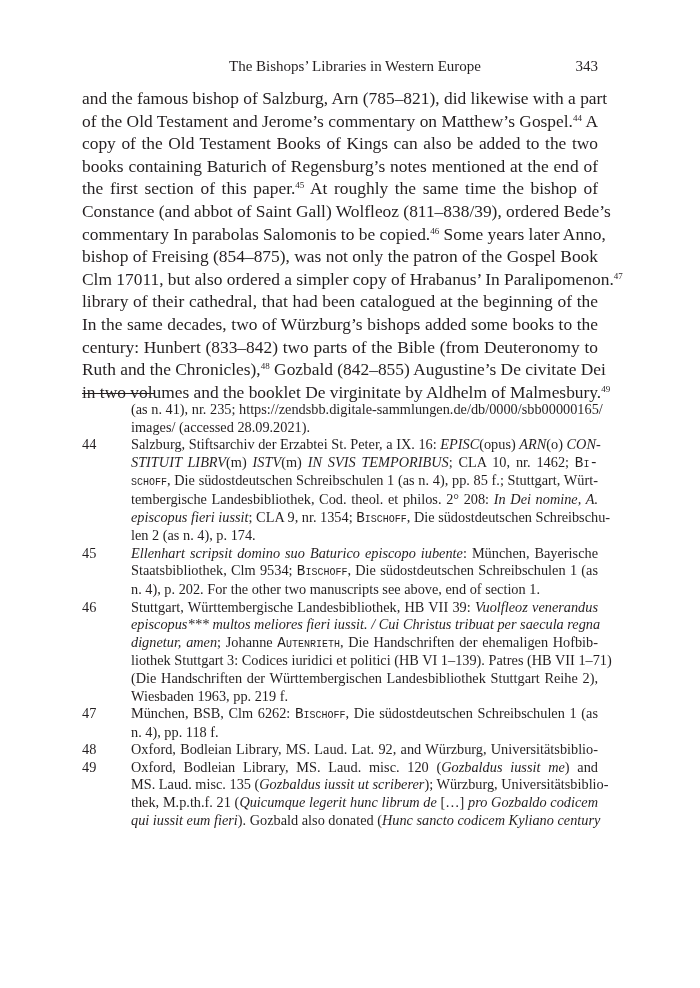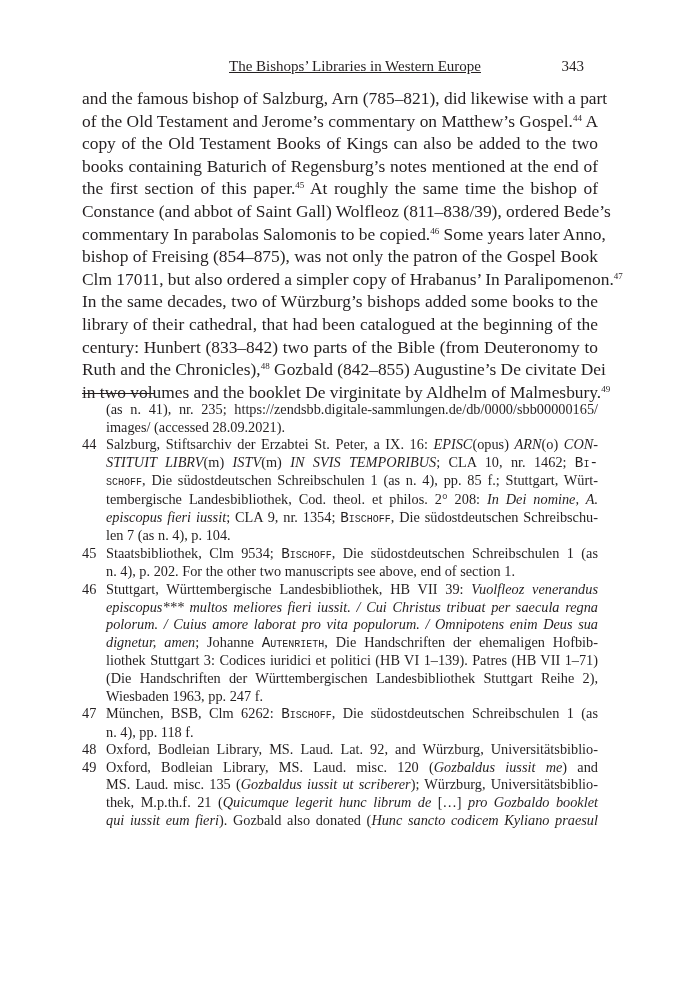--- a/index.html
+++ b/index.html
@@ -1,32 +1,32 @@
 <!DOCTYPE html>
 <html><head>
 <meta charset="utf-8">
 <style>
   html, body { margin: 0; padding: 0; background: #ffffff; }
   body { width: 700px; height: 988px; position: relative; overflow: hidden;
          font-family: "Liberation Serif", "DejaVu Serif", serif; color: #231f20; }
   .page { position: absolute; left: 82px; top: 0; width: 516px; }
   .running-head { position: absolute; top: 58px; left: 0; width: 516px; height: 20px;
                   font-size: 15px; }
-  .running-head .title { position: absolute; left: 0; right: 0; text-align: center; padding-left: 30px; text-decoration: underline; }
-  .running-head .folio { position: absolute; right: 14px; }
+  .running-head .title { position: absolute; left: 0; right: 0; text-align: center; padding-left: 30px; }
+  .running-head .folio { position: absolute; right: 0; }
   .body-text { position: absolute; top: 87px; left: 0; width: 516px; font-size: 17.4px;
                line-height: 22.6px; text-align: justify; }
   .body-text .line { display: block; text-align: justify; text-align-last: justify; white-space: nowrap; }
   .body-text .line.last { text-align-last: left; }
   sup { font-size: 9px; line-height: 0; vertical-align: 6px; }
   .rule { position: absolute; top: 393px; left: 0; width: 73px; height: 0; border-top: 1px solid #231f20; }
   .footnotes { position: absolute; top: 401px; left: 0; width: 516px; font-size: 14.3px; line-height: 17.6px; }
   .fn { position: relative; padding-left: 24px; }
   .fn .num { position: absolute; left: 0; top: 0; }
-  .fn .line { display: block; text-align: justify; text-align-last: justify; white-space: nowrap; }
+  .fn .line { display: block; text-align: justify; text-align-last: justify; white-space: nowrap; margin-left: 25px; }
   .fn .line.last { text-align-last: left; }
   .sc { font-variant: small-caps; font-family: Liberation Mono, monospace; }
   i { font-style: italic; }
 </style>
 </head>
 <body>
 
 <div class="page">
 
   <div class="running-head">
@@ -37,22 +37,22 @@
   <div class="body-text">
     <span class="line"><span>and the famous bishop of Salzburg, Arn (785–821), did likewise with a part</span></span>
     <span class="line"><span>of the Old Testament and Jerome’s commentary on Matthew’s Gospel.</span><sup>44</sup><span> A</span></span>
     <span class="line"><span>copy of the Old Testament Books of Kings can also be added to the two</span></span>
     <span class="line"><span>books containing Baturich of Regensburg’s notes mentioned at the end of</span></span>
     <span class="line"><span>the first section of this paper.</span><sup>45</sup><span> At roughly the same time the bishop of</span></span>
     <span class="line"><span>Constance (and abbot of Saint Gall) Wolfleoz (811–838/39), ordered Bede’s</span></span>
     <span class="line"><span>commentary In parabolas Salomonis to be copied.</span><sup>46</sup><span> Some years later Anno,</span></span>
     <span class="line"><span>bishop of Freising (854–875), was not only the patron of the Gospel Book</span></span>
     <span class="line"><span>Clm 17011, but also ordered a simpler copy of Hrabanus’ In Paralipomenon.</span><sup>47</sup></span>
+    <span class="line"><span>library of their cathedral, that had been catalogued at the beginning of the</span></span>
     <span class="line"><span>In the same decades, two of Würzburg’s bishops added some books to the</span></span>
-    <span class="line"><span>library of their cathedral, that had been catalogued at the beginning of the</span></span>
     <span class="line"><span>century: Hunbert (833–842) two parts of the Bible (from Deuteronomy to</span></span>
     <span class="line"><span>Ruth and the Chronicles),</span><sup>48</sup><span> Gozbald (842–855) Augustine’s De civitate Dei</span></span>
     <span class="line last"><span>in two volumes and the booklet De virginitate by Aldhelm of Malmesbury.</span><sup>49</sup></span>
   </div>
 
   <div class="rule"></div>
 
   <div class="footnotes">
 
     <div class="fn">
@@ -60,53 +60,53 @@
       <span class="line last">images/ (accessed 28.09.2021).</span>
     </div>
 
     <div class="fn">
       <span class="num">44</span>
       <span class="line"><span>Salzburg, Stiftsarchiv der Erzabtei St. Peter, a IX. 16: </span><i>EPISC</i><span>(opus) </span><i>ARN</i><span>(o) </span><i>CON-</i></span>
       <span class="line"><i>STITUIT LIBRV</i><span>(m) </span><i>ISTV</i><span>(m) </span><i>IN SVIS TEMPORIBUS</i><span>; CLA 10, nr. 1462; </span><span class="sc">Bi-</span></span>
       <span class="line"><span class="sc">schoff</span><span>, Die südostdeutschen Schreibschulen 1 (as n. 4), pp. 85 f.; Stuttgart, Würt-</span></span>
       <span class="line"><span>tembergische Landesbibliothek, Cod. theol. et philos. 2° 208: </span><i>In Dei nomine, A.</i></span>
       <span class="line"><i>episcopus fieri iussit</i><span>; CLA 9, nr. 1354; </span><span class="sc">Bischoff</span><span>, Die südostdeutschen Schreibschu-</span></span>
-      <span class="line last">len 7 (as n. 4), p. 104.</span>
+      <span class="line last">len 2 (as n. 4), p. 174.</span>
     </div>
 
     <div class="fn">
       <span class="num">45</span>
+      <span class="line"><i>Ellenhart scripsit domino suo Baturico episcopo iubente</i><span>: München, Bayerische</span></span>
       <span class="line"><span>Staatsbibliothek, Clm 9534; </span><span class="sc">Bischoff</span><span>, Die südostdeutschen Schreibschulen 1 (as</span></span>
       <span class="line last">n. 4), p. 202. For the other two manuscripts see above, end of section 1.</span>
     </div>
 
     <div class="fn">
       <span class="num">46</span>
       <span class="line"><span>Stuttgart, Württembergische Landesbibliothek, HB VII 39: </span><i>Vuolfleoz venerandus</i></span>
       <span class="line"><i>episcopus*** multos meliores fieri iussit. / Cui Christus tribuat per saecula regna</i></span>
-      <span class="line"><i>polorum. / Cuius amore laborat pro vita populorum. / Omnipotens enim Deus sua</i></span>
       <span class="line"><i>dignetur, amen</i><span>; Johanne </span><span class="sc">Autenrieth</span><span>, Die Handschriften der ehemaligen Hofbib-</span></span>
       <span class="line">liothek Stuttgart 3: Codices iuridici et politici (HB VI 1–139). Patres (HB VII 1–71)</span>
       <span class="line">(Die Handschriften der Württembergischen Landesbibliothek Stuttgart Reihe 2),</span>
-      <span class="line last">Wiesbaden 1963, pp. 247 f.</span>
+      <span class="line last">Wiesbaden 1963, pp. 219 f.</span>
     </div>
 
     <div class="fn">
       <span class="num">47</span>
       <span class="line"><span>München, BSB, Clm 6262: </span><span class="sc">Bischoff</span><span>, Die südostdeutschen Schreibschulen 1 (as</span></span>
       <span class="line last">n. 4), pp. 118 f.</span>
     </div>
 
     <div class="fn">
       <span class="num">48</span>
       <span class="line">Oxford, Bodleian Library, MS. Laud. Lat. 92, and Würzburg, Universitätsbiblio-</span>
     </div>
 
     <div class="fn">
       <span class="num">49</span>
       <span class="line"><span>Oxford, Bodleian Library, MS. Laud. misc. 120 (</span><i>Gozbaldus iussit me</i><span>) and</span></span>
       <span class="line"><span>MS. Laud. misc. 135 (</span><i>Gozbaldus iussit ut scriberer</i><span>); Würzburg, Universitätsbiblio-</span></span>
-      <span class="line"><span>thek, M.p.th.f. 21 (</span><i>Quicumque legerit hunc librum de</i><span> […] </span><i>pro Gozbaldo booklet</i></span>
-      <span class="line"><i>qui iussit eum fieri</i><span>). Gozbald also donated (</span><i>Hunc sancto codicem Kyliano praesul</i></span>
+      <span class="line"><span>thek, M.p.th.f. 21 (</span><i>Quicumque legerit hunc librum de</i><span> […] </span><i>pro Gozbaldo codicem</i></span>
+      <span class="line"><i>qui iussit eum fieri</i><span>). Gozbald also donated (</span><i>Hunc sancto codicem Kyliano century</i></span>
     </div>
 
   </div>
 </div>
 
 </body></html>

